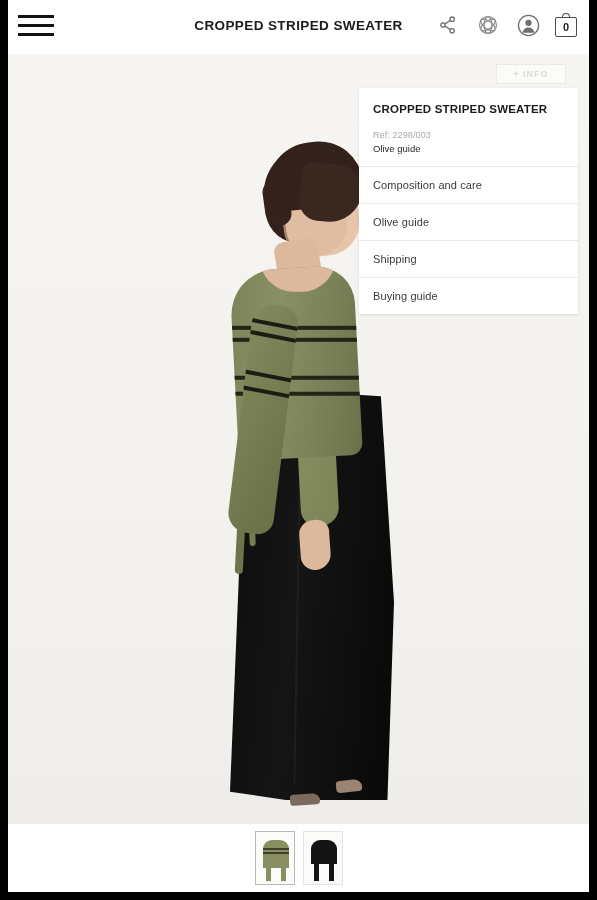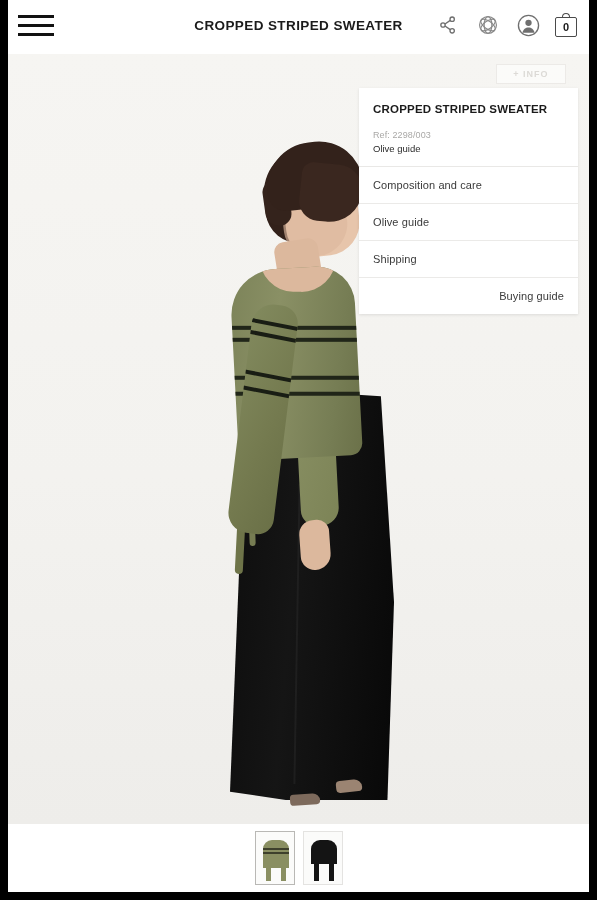--- a/index.html
+++ b/index.html
@@ -365,21 +365,21 @@
   }
 
   .panel-row {
     padding: 12px 14px;
     font-size: 11px;
     color: #3a3a3a;
     border-bottom: 1px solid #ebeae8;
     cursor: pointer;
     letter-spacing: 0.1px;
   }
-  .panel-row:last-child { border-bottom: none; text-align: right; }
+  .panel-row:last-child { border-bottom: none; }
 
   
   .action-bar {
     position: absolute;
     left: 0;
     top: 736px;
     width: 581px;
     height: 88px;
     z-index: 25;
     pointer-events: none;

